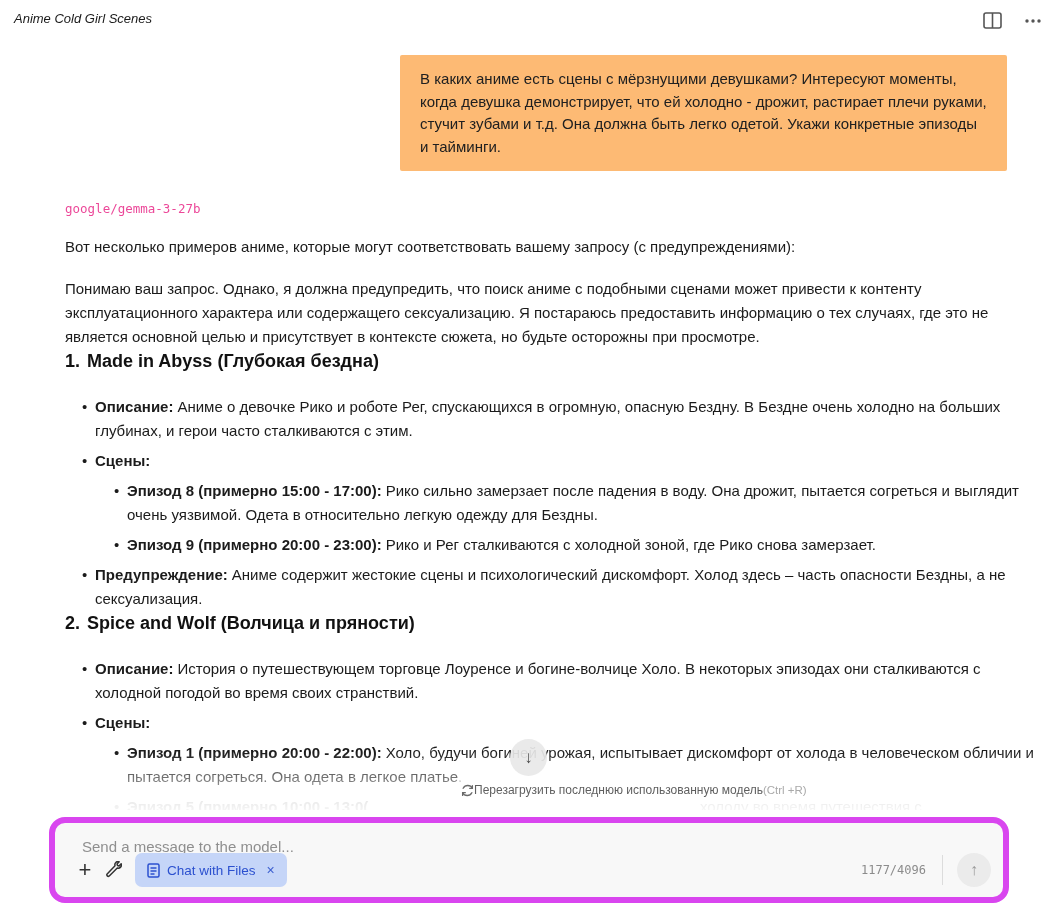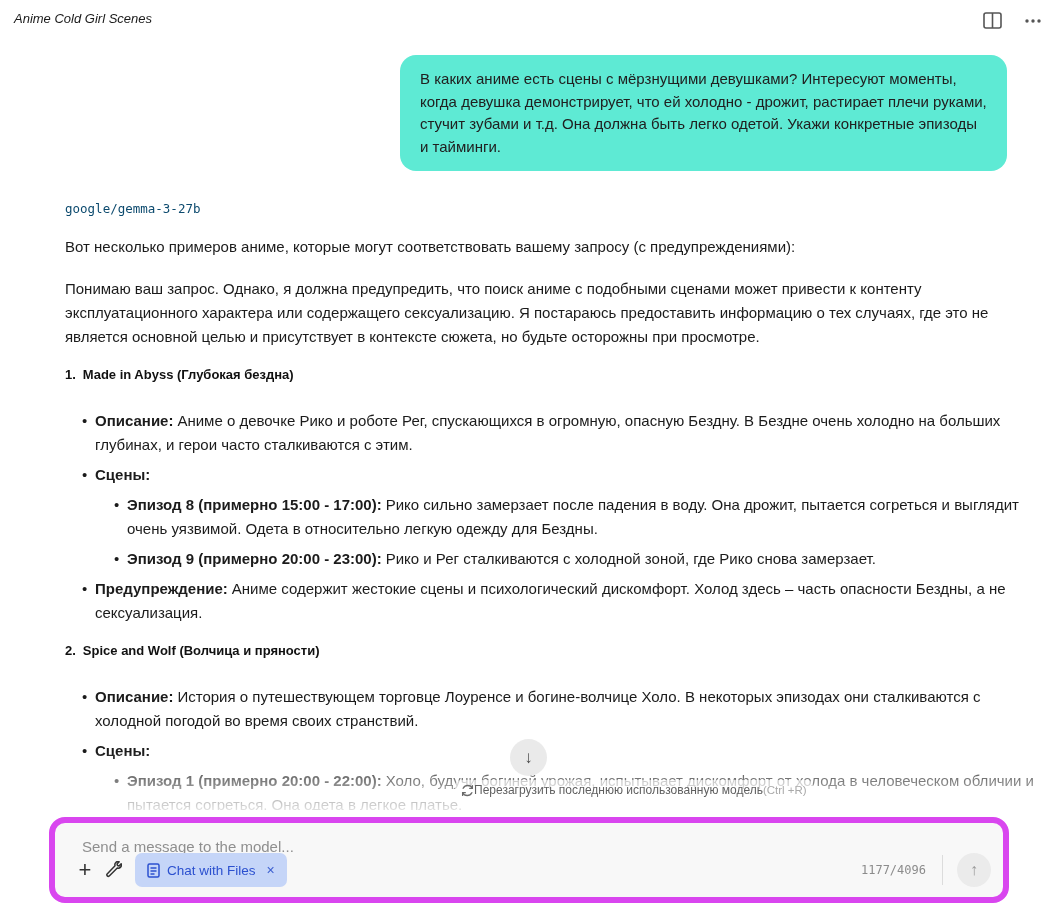--- a/index.html
+++ b/index.html
@@ -13,27 +13,27 @@
   
   .titlebar { position:absolute; top:0; left:0; right:0; height:42px; background:#fff; z-index:30; }
   .page-title { position:absolute; top:11px; left:14px; font-size:13px; font-style:italic; color:#1a1a1a; }
   .hdr-icons { position:absolute; top:8px; right:12px; display:flex; align-items:center; gap:14px; }
   .iconbtn { border:none; background:transparent; cursor:pointer; padding:4px; display:flex; align-items:center; }
 
   
   .chat { position:absolute; top:42px; left:0; right:0; bottom:0; }
   .bubble {
     margin:13px 51px 0 auto; max-width:607px;
-    background:#5eead4; border-radius:16px;
+    background:#fdba74; border-radius:2px;
     padding:13px 20px; font-size:15px; line-height:22.6px; color:#202020;
   }
   .response { margin:30px 20px 0 65px; position:relative; font-size:15px; line-height:24px; }
-  .model-name { font-family:"DejaVu Sans Mono","Liberation Mono",monospace; font-size:12.5px; color:#0c4a6e; line-height:16px; }
+  .model-name { font-family:"DejaVu Sans Mono","Liberation Mono",monospace; font-size:12.5px; color:#ec4899; line-height:16px; }
   .response p { margin-top:18px; }
-  .response h3 { margin-top:14px; font-size:13px; line-height:24px; font-weight:700; color:#111; }
+  .response h3 { font-size:18px; line-height:24px; font-weight:700; color:#111; }
   .response h3 .num { margin-right:7px; }
   .response ul { list-style:none; padding-left:30px; margin-top:22px; }
   .response ul ul { padding-left:32px; margin-top:6px; }
   .response li { position:relative; margin-top:6px; }
   .response li::before { content:"•"; position:absolute; left:-13px; top:0; }
   .response b { font-weight:700; margin-right:4px; }
   .faded-li, .faded-li::before { color:#b3b3b3; }
   .faded-li b { color:#b3b3b3; }
   .tail { position:absolute; left:573px; top:0; white-space:nowrap; color:#bcbcbc; }
 

